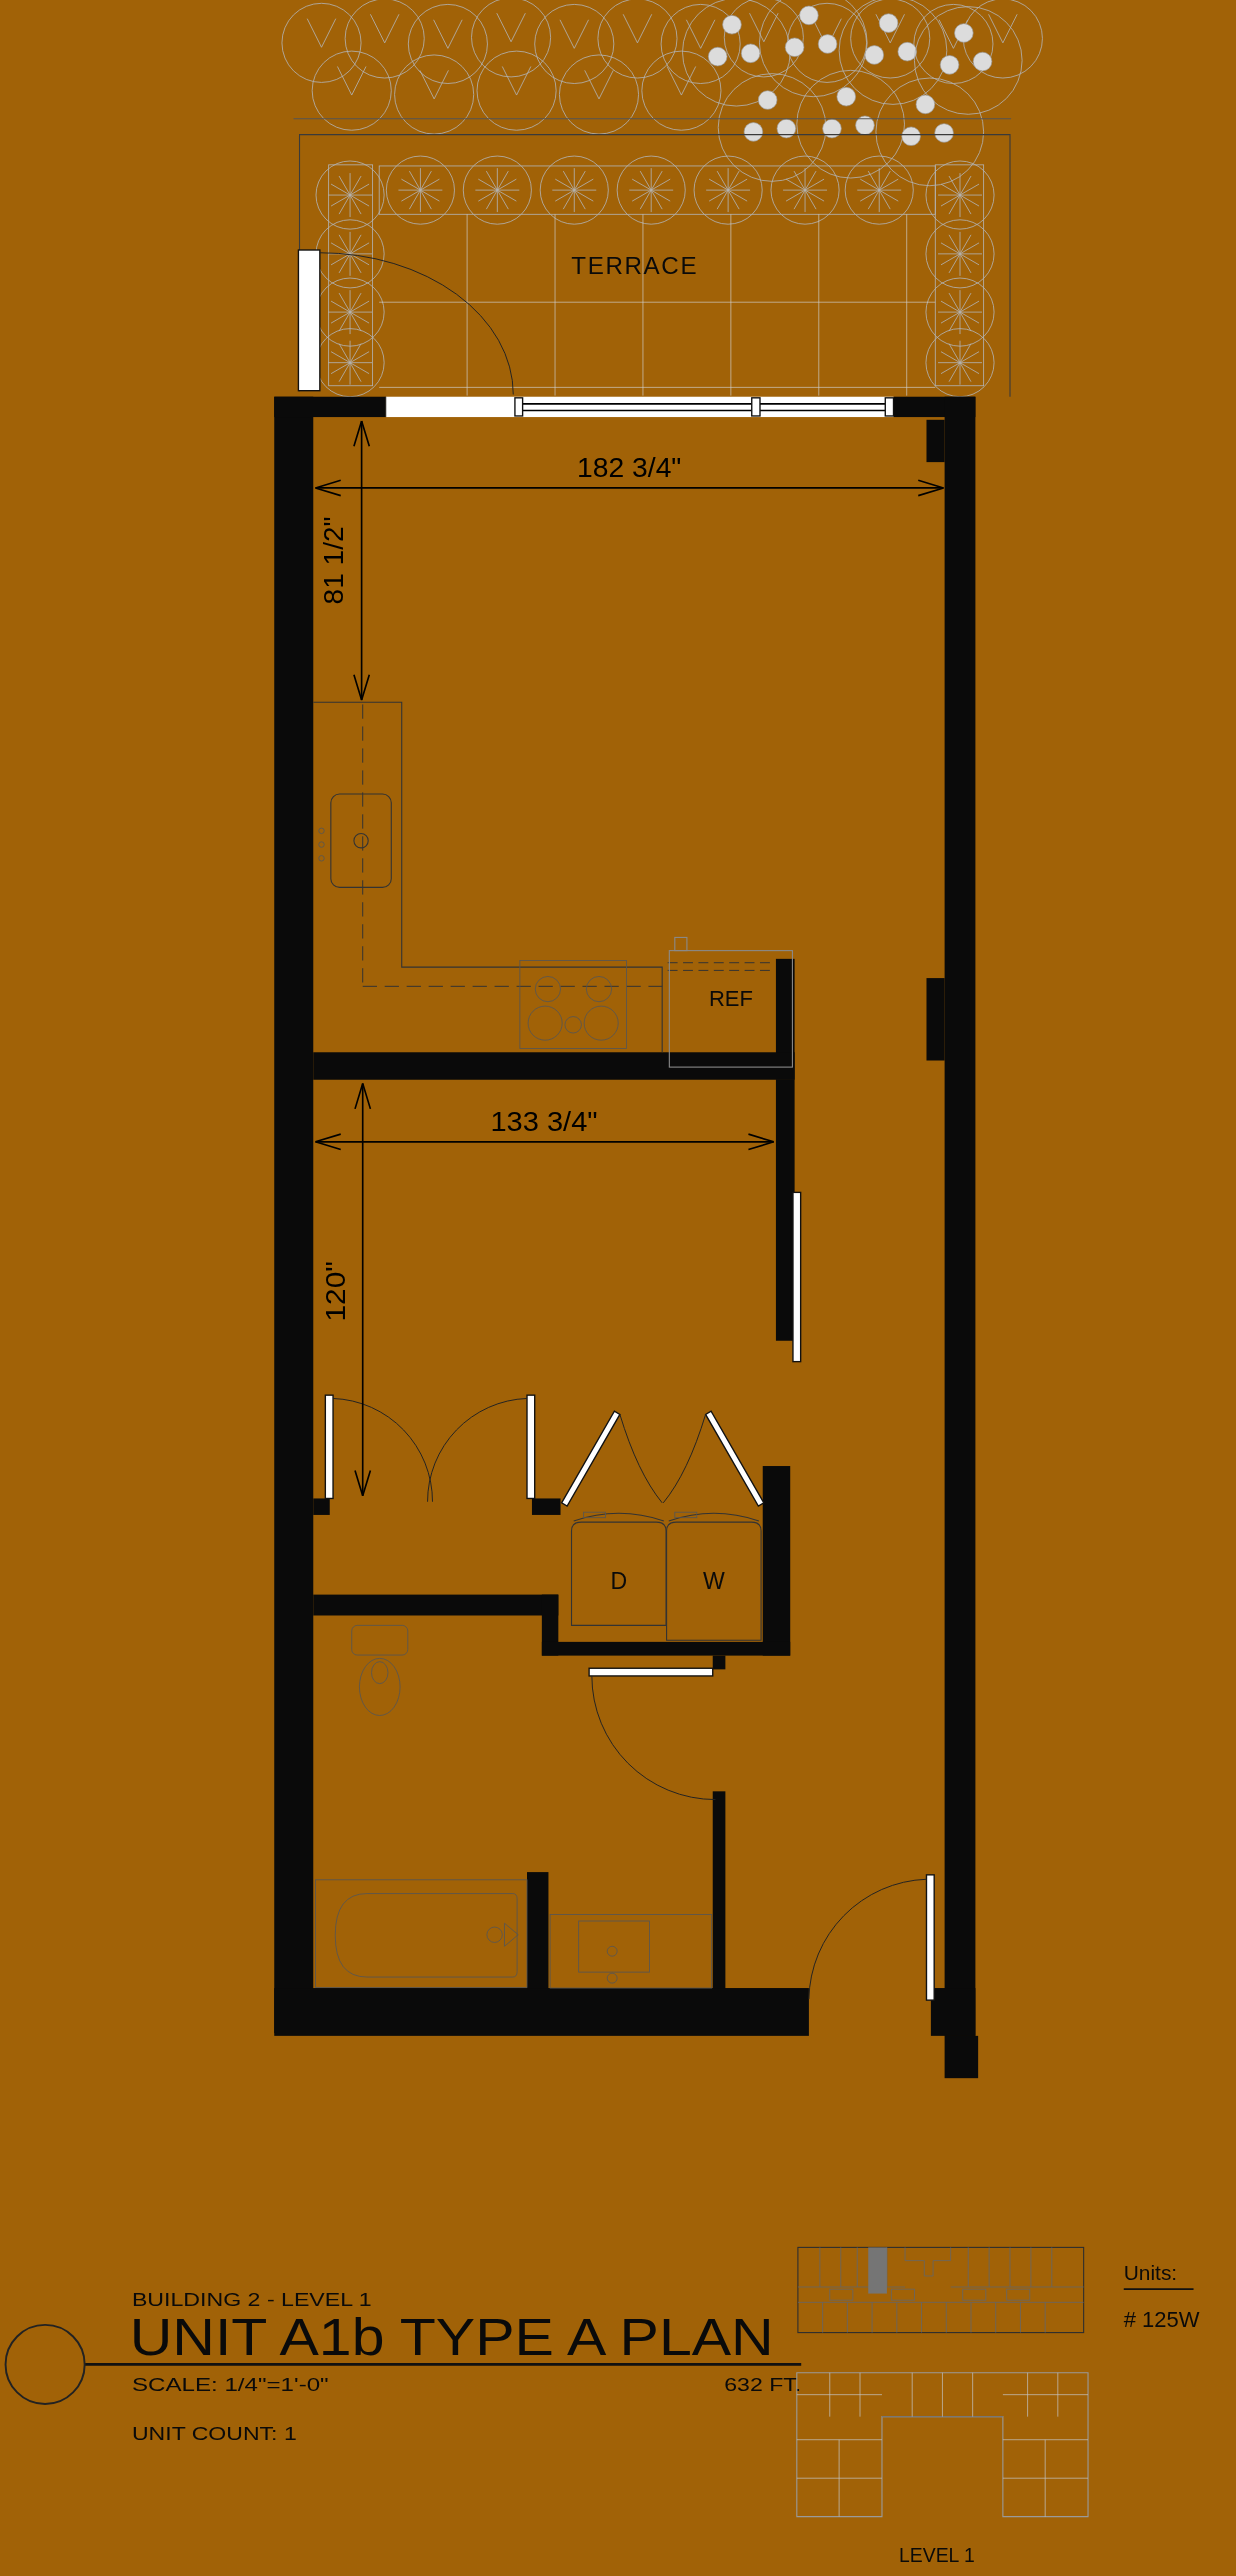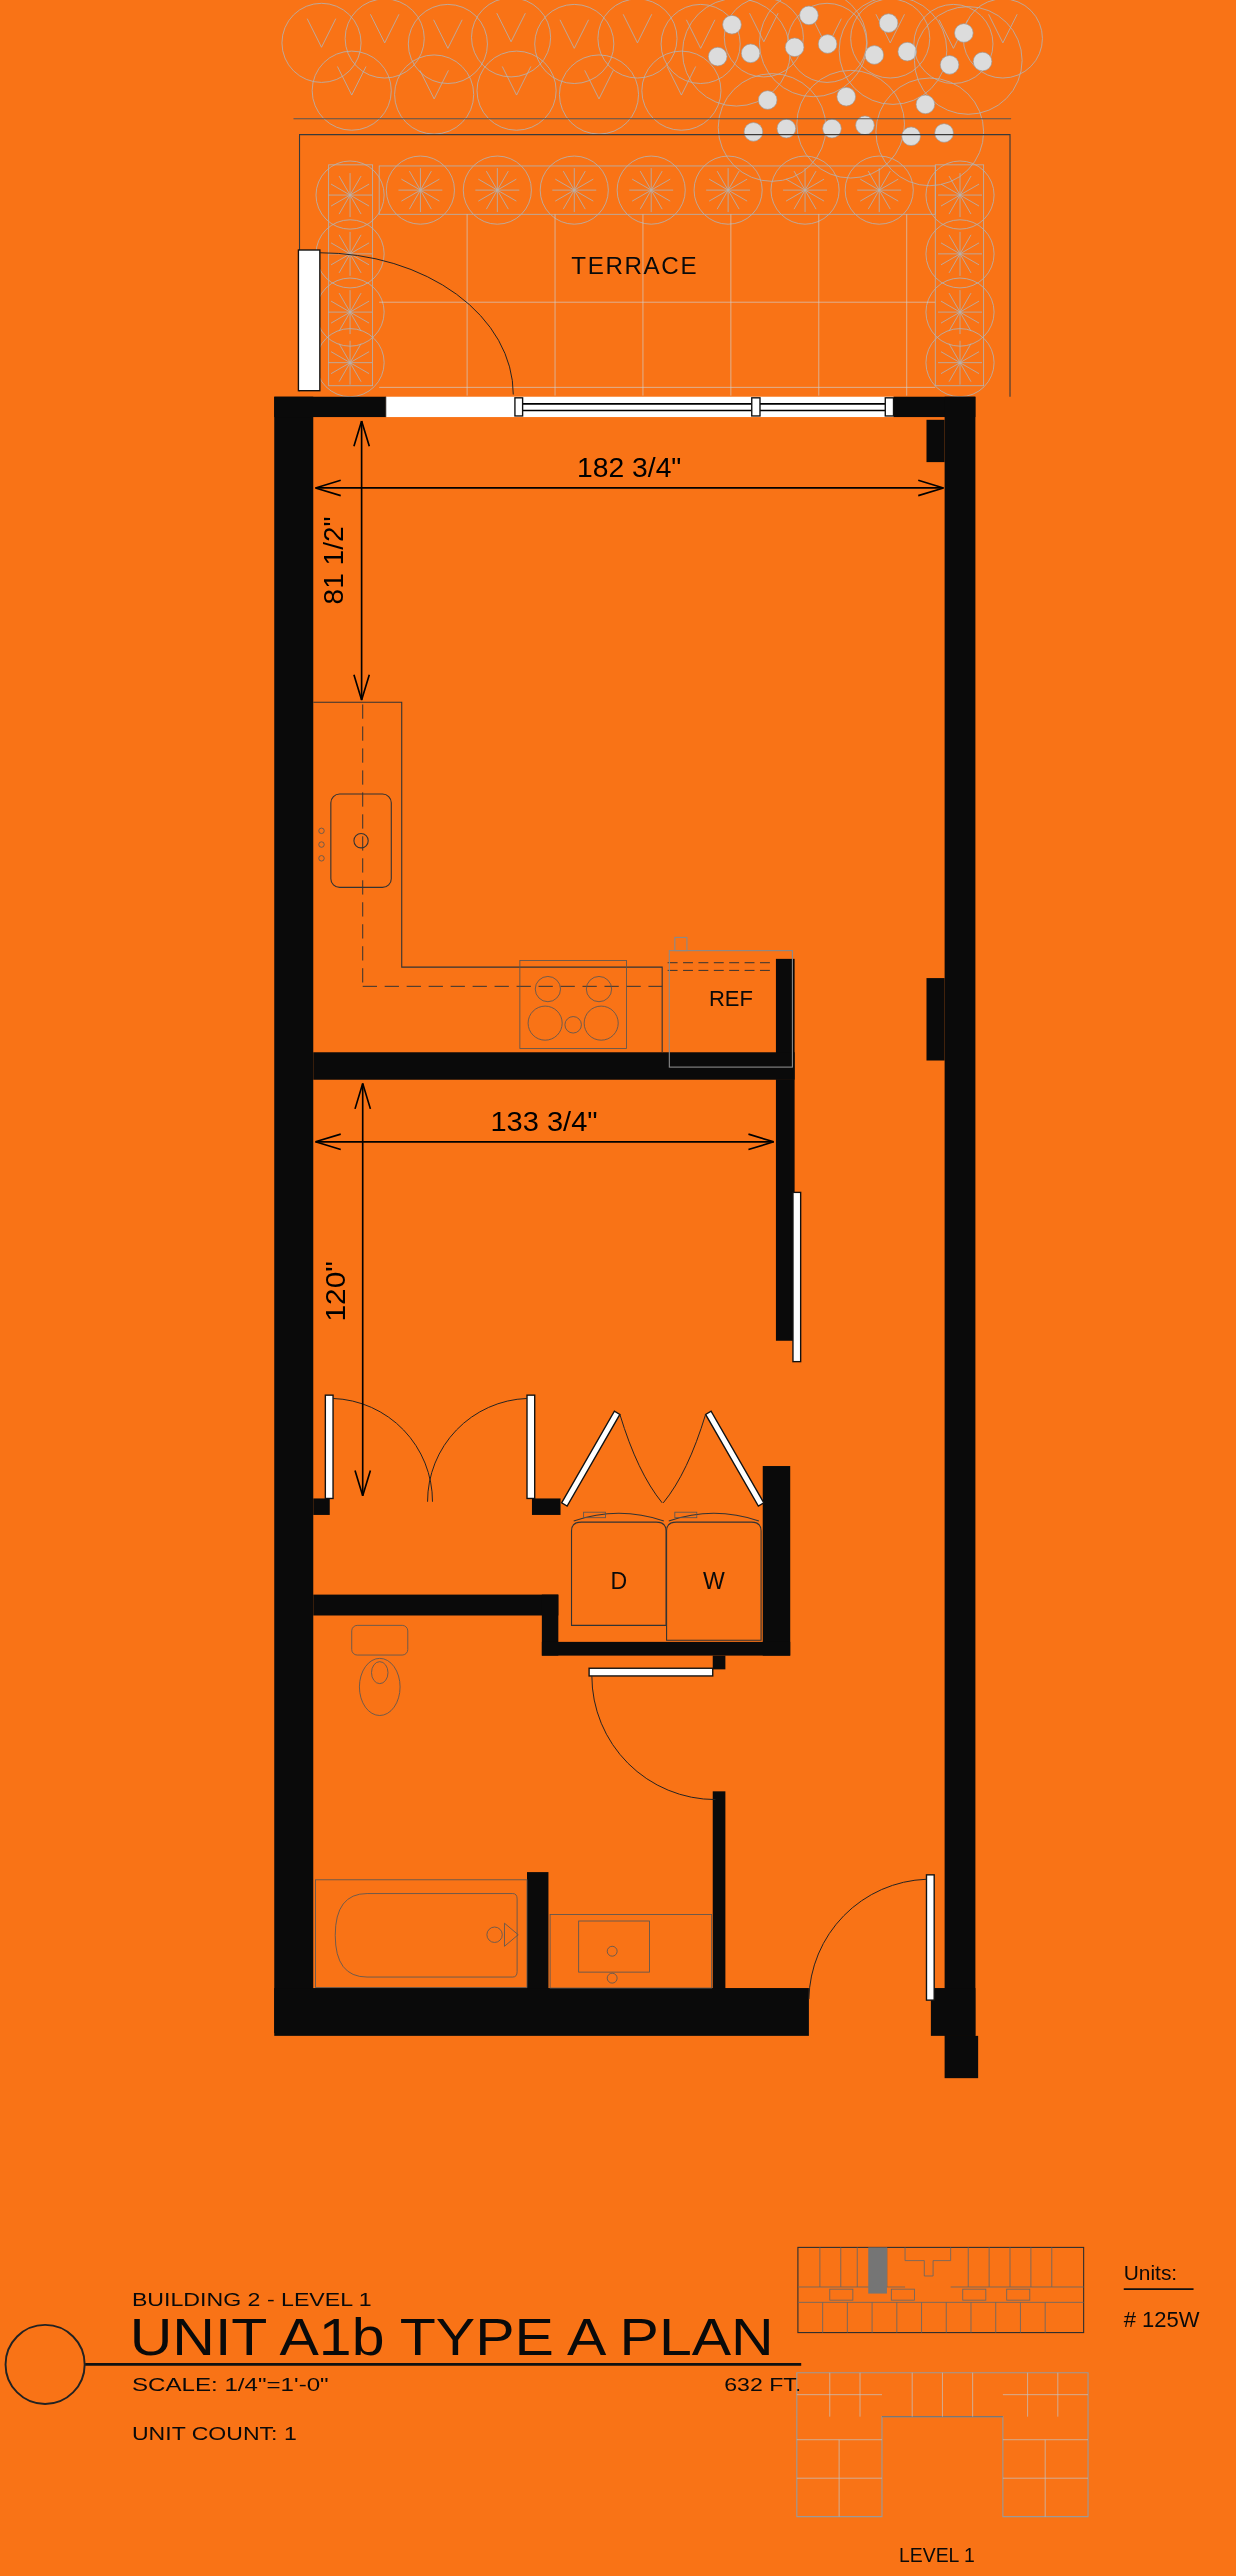--- a/index.html
+++ b/index.html
@@ -1,16 +1,16 @@
 <!DOCTYPE html>
 <html style="font-size:8.8px"><head>
 <meta charset="utf-8">
 <style>
   html,body{margin:0;padding:0;background:#ffffff;}
-  #page{position:relative;width:1237px;height:2576px;background:#f97316;overflow:hidden;
+  #page{position:relative;width:1237px;height:2576px;background:#a16207;overflow:hidden;
         font-family:"Liberation Sans",sans-serif;}
   svg{display:block}
   .wall{fill:#0a0a0a;stroke:none}
   .fx{fill:none;stroke:#333;stroke-width:2}
   .fx15{fill:none;stroke:#555;stroke-width:1.5}
   .gray{fill:none;stroke:#8a8a8a;stroke-width:2}
   .leaf{fill:#ffffff;stroke:#111;stroke-width:2.5}
   .arc{fill:none;stroke:#222;stroke-width:1.8}
   .lt{fill:none;stroke:#b3b3b3;stroke-width:1.5}
   .tile{stroke:#cfcfcf;stroke-width:1.2}

